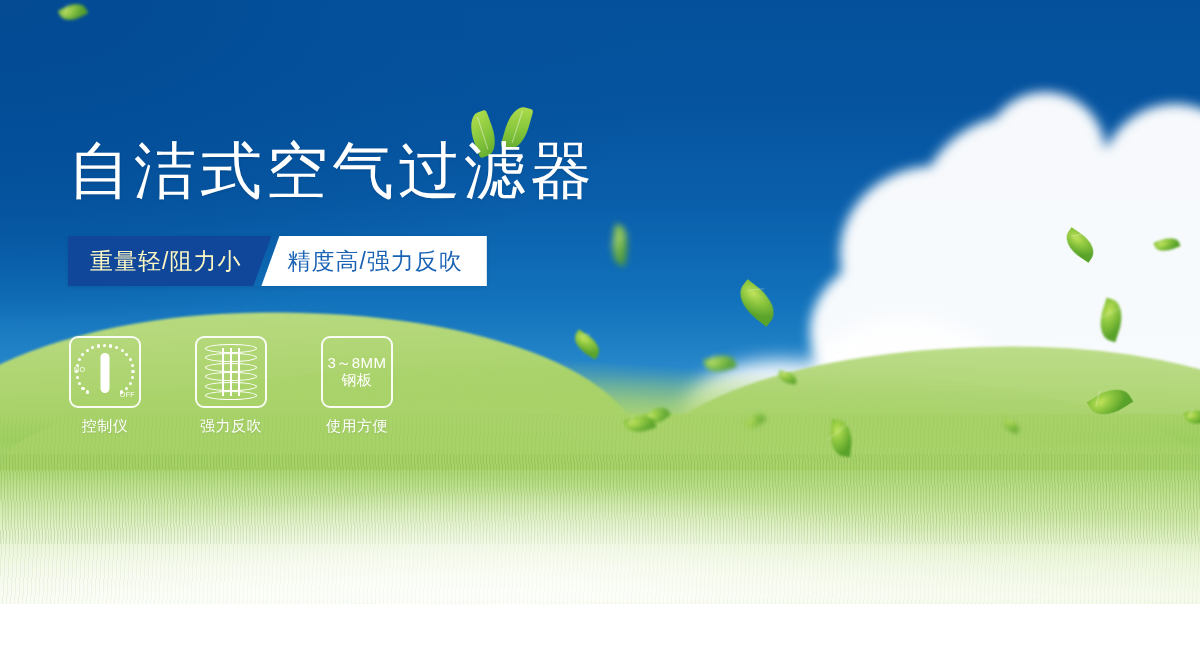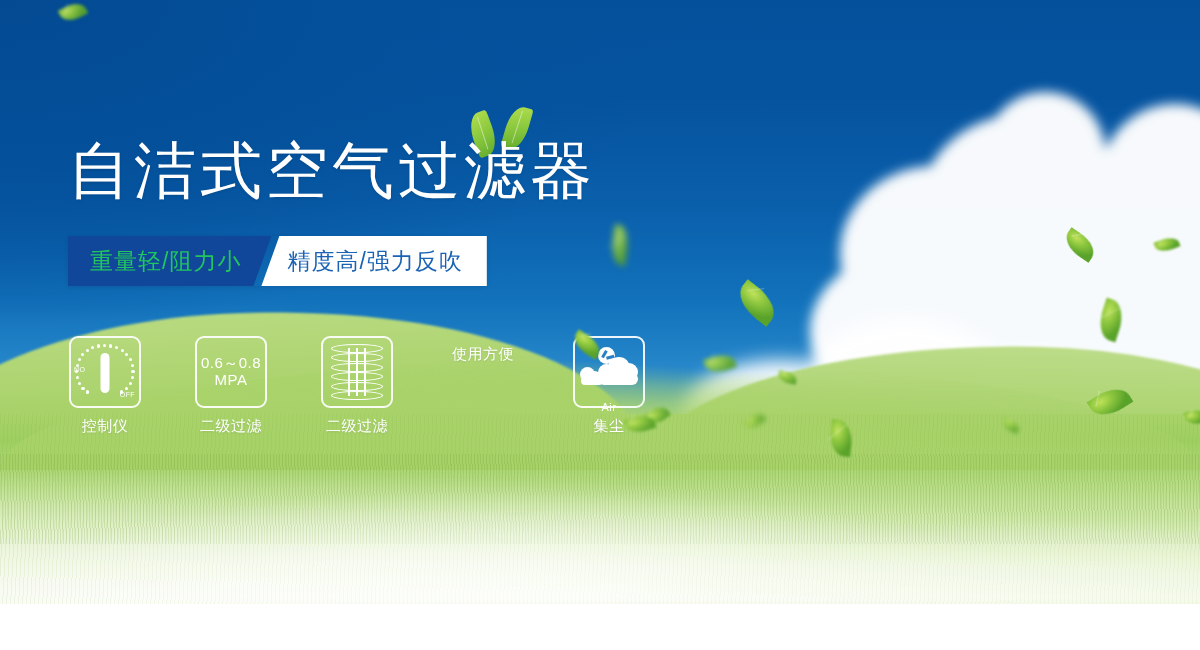--- a/index.html
+++ b/index.html
@@ -193,21 +193,21 @@
     position:absolute;left:68px;top:236px;height:50px;
     display:flex;align-items:stretch;
     box-shadow:0 1px 4px rgba(0,0,0,.10);
   }
   .subbar .seg{
     display:flex;align-items:center;
     font-size:23px;letter-spacing:1px;white-space:nowrap;
   }
   .subbar .seg-blue{
     background:#10479a;
-    color:#22c55e;
+    color:#fef9c3;
     padding:0 30px 0 22px;
     clip-path:polygon(0 0, 100% 0, calc(100% - 18px) 100%, 0 100%);
     margin-right:-2px;
   }
   .subbar .seg-white{
     background:#ffffff;
     color:#1a63b4;
     padding:0 24px 0 26px;
     clip-path:polygon(18px 0, 100% 0, 100% 100%, 0 100%);
     margin-left:-8px;
@@ -391,68 +391,47 @@
           <span class="dot" style="left:6.2px;top:44.5px;"></span>
           <span class="dot" style="left:11px;top:48.2px;"></span>
           <span class="needle"></span>
           <span class="no">NO</span>
           <span class="off">OFF</span>
         </div>
       </div>
       <div class="label">控制仪</div>
     </div>
 
-    <div class="feat">
-      <div class="box">
-        <div class="txt">
-          <small>0.6～0.8</small>
-          <small>MPA</small>
-        </div>
-      </div>
-      <div class="label">二级过滤</div>
-    </div>
 
     <div class="feat">
       <div class="box">
         <div class="coil">
           <span class="ring" style="top:0px;"></span>
           <span class="ring" style="top:9.4px;"></span>
           <span class="ring" style="top:18.8px;"></span>
           <span class="ring" style="top:28.2px;"></span>
           <span class="ring" style="top:37.6px;"></span>
           <span class="ring" style="top:47px;"></span>
           <span class="bar" style="left:17px;top:4px;height:48px;"></span>
           <span class="bar" style="left:25px;top:4px;height:48px;"></span>
           <span class="bar" style="left:33px;top:4px;height:48px;"></span>
         </div>
       </div>
-      <div class="label">二级过滤</div>
-    </div>
-
-    <div class="feat">
-      <div class="label">使用方便</div>
+      <div class="label">强力反吹</div>
     </div>
 
     <div class="feat">
       <div class="box">
-        <div class="airicon">
-          <span class="sun"></span>
-          <span class="sunray" style="left:25px;top:3px;width:2.5px;height:8px;transform:rotate(30deg);"></span>
-          <span class="sunray" style="left:31px;top:6px;width:2.5px;height:8px;transform:rotate(75deg);"></span>
-          <span class="c" style="left:30px;top:10px;width:22px;height:22px;"></span>
-          <span class="c" style="left:42px;top:16px;width:18px;height:18px;"></span>
-          <span class="c" style="left:20px;top:17px;width:17px;height:17px;"></span>
-          <span class="base" style="left:20px;top:26px;width:40px;height:12px;"></span>
-          <span class="c" style="left:2px;top:20px;width:15px;height:15px;"></span>
-          <span class="c" style="left:10px;top:24px;width:13px;height:13px;"></span>
-          <span class="base" style="left:3px;top:30px;width:22px;height:8px;"></span>
-          <span class="air">Air</span>
+        <div class="txt">
+          <small>3～8MM</small>
+          <small>钢板</small>
         </div>
       </div>
-      <div class="label">集尘</div>
-    </div>
+      <div class="label">使用方便</div>
+    </div>
+
 
   </div>
 
   <div class="leaf" style="left:572px;top:336px;width:30px;height:17px;transform:rotate(32deg);filter:blur(1px);"></div>
   <div class="leaf" style="left:625px;top:416px;width:30px;height:16px;transform:rotate(-16deg);filter:blur(1.4px);opacity:.92;"></div>
 
 </div>
 
 </body></html>

